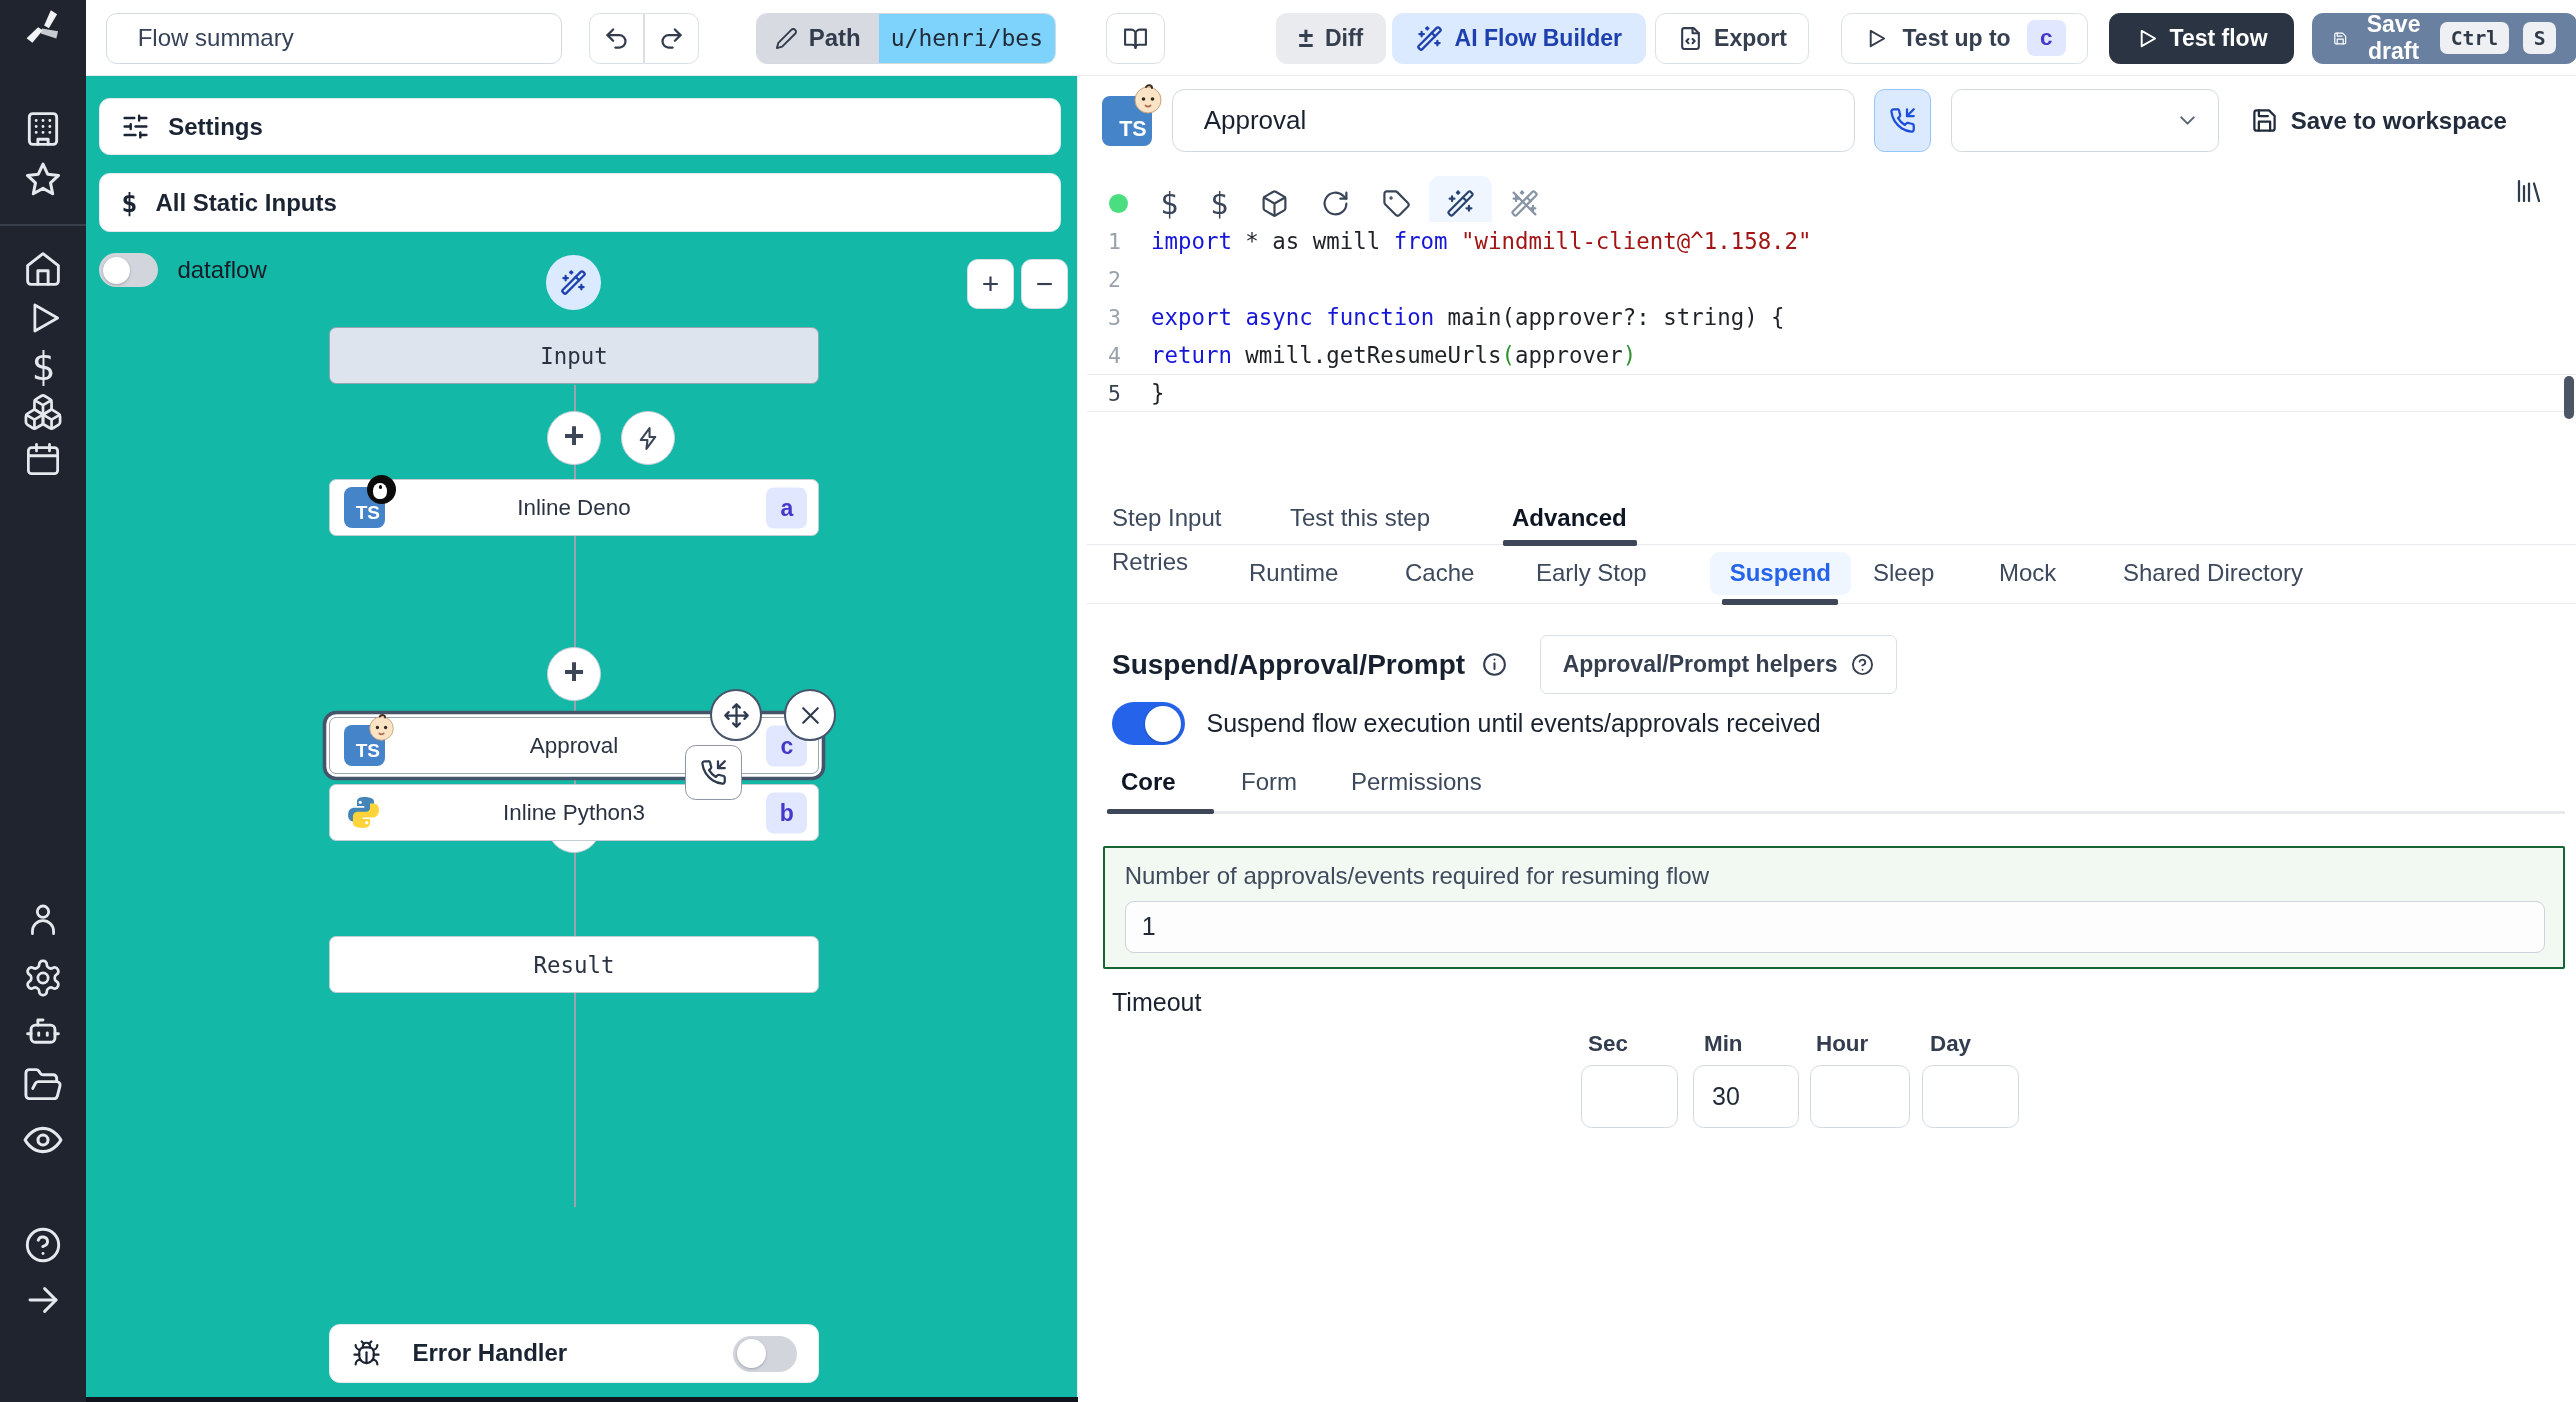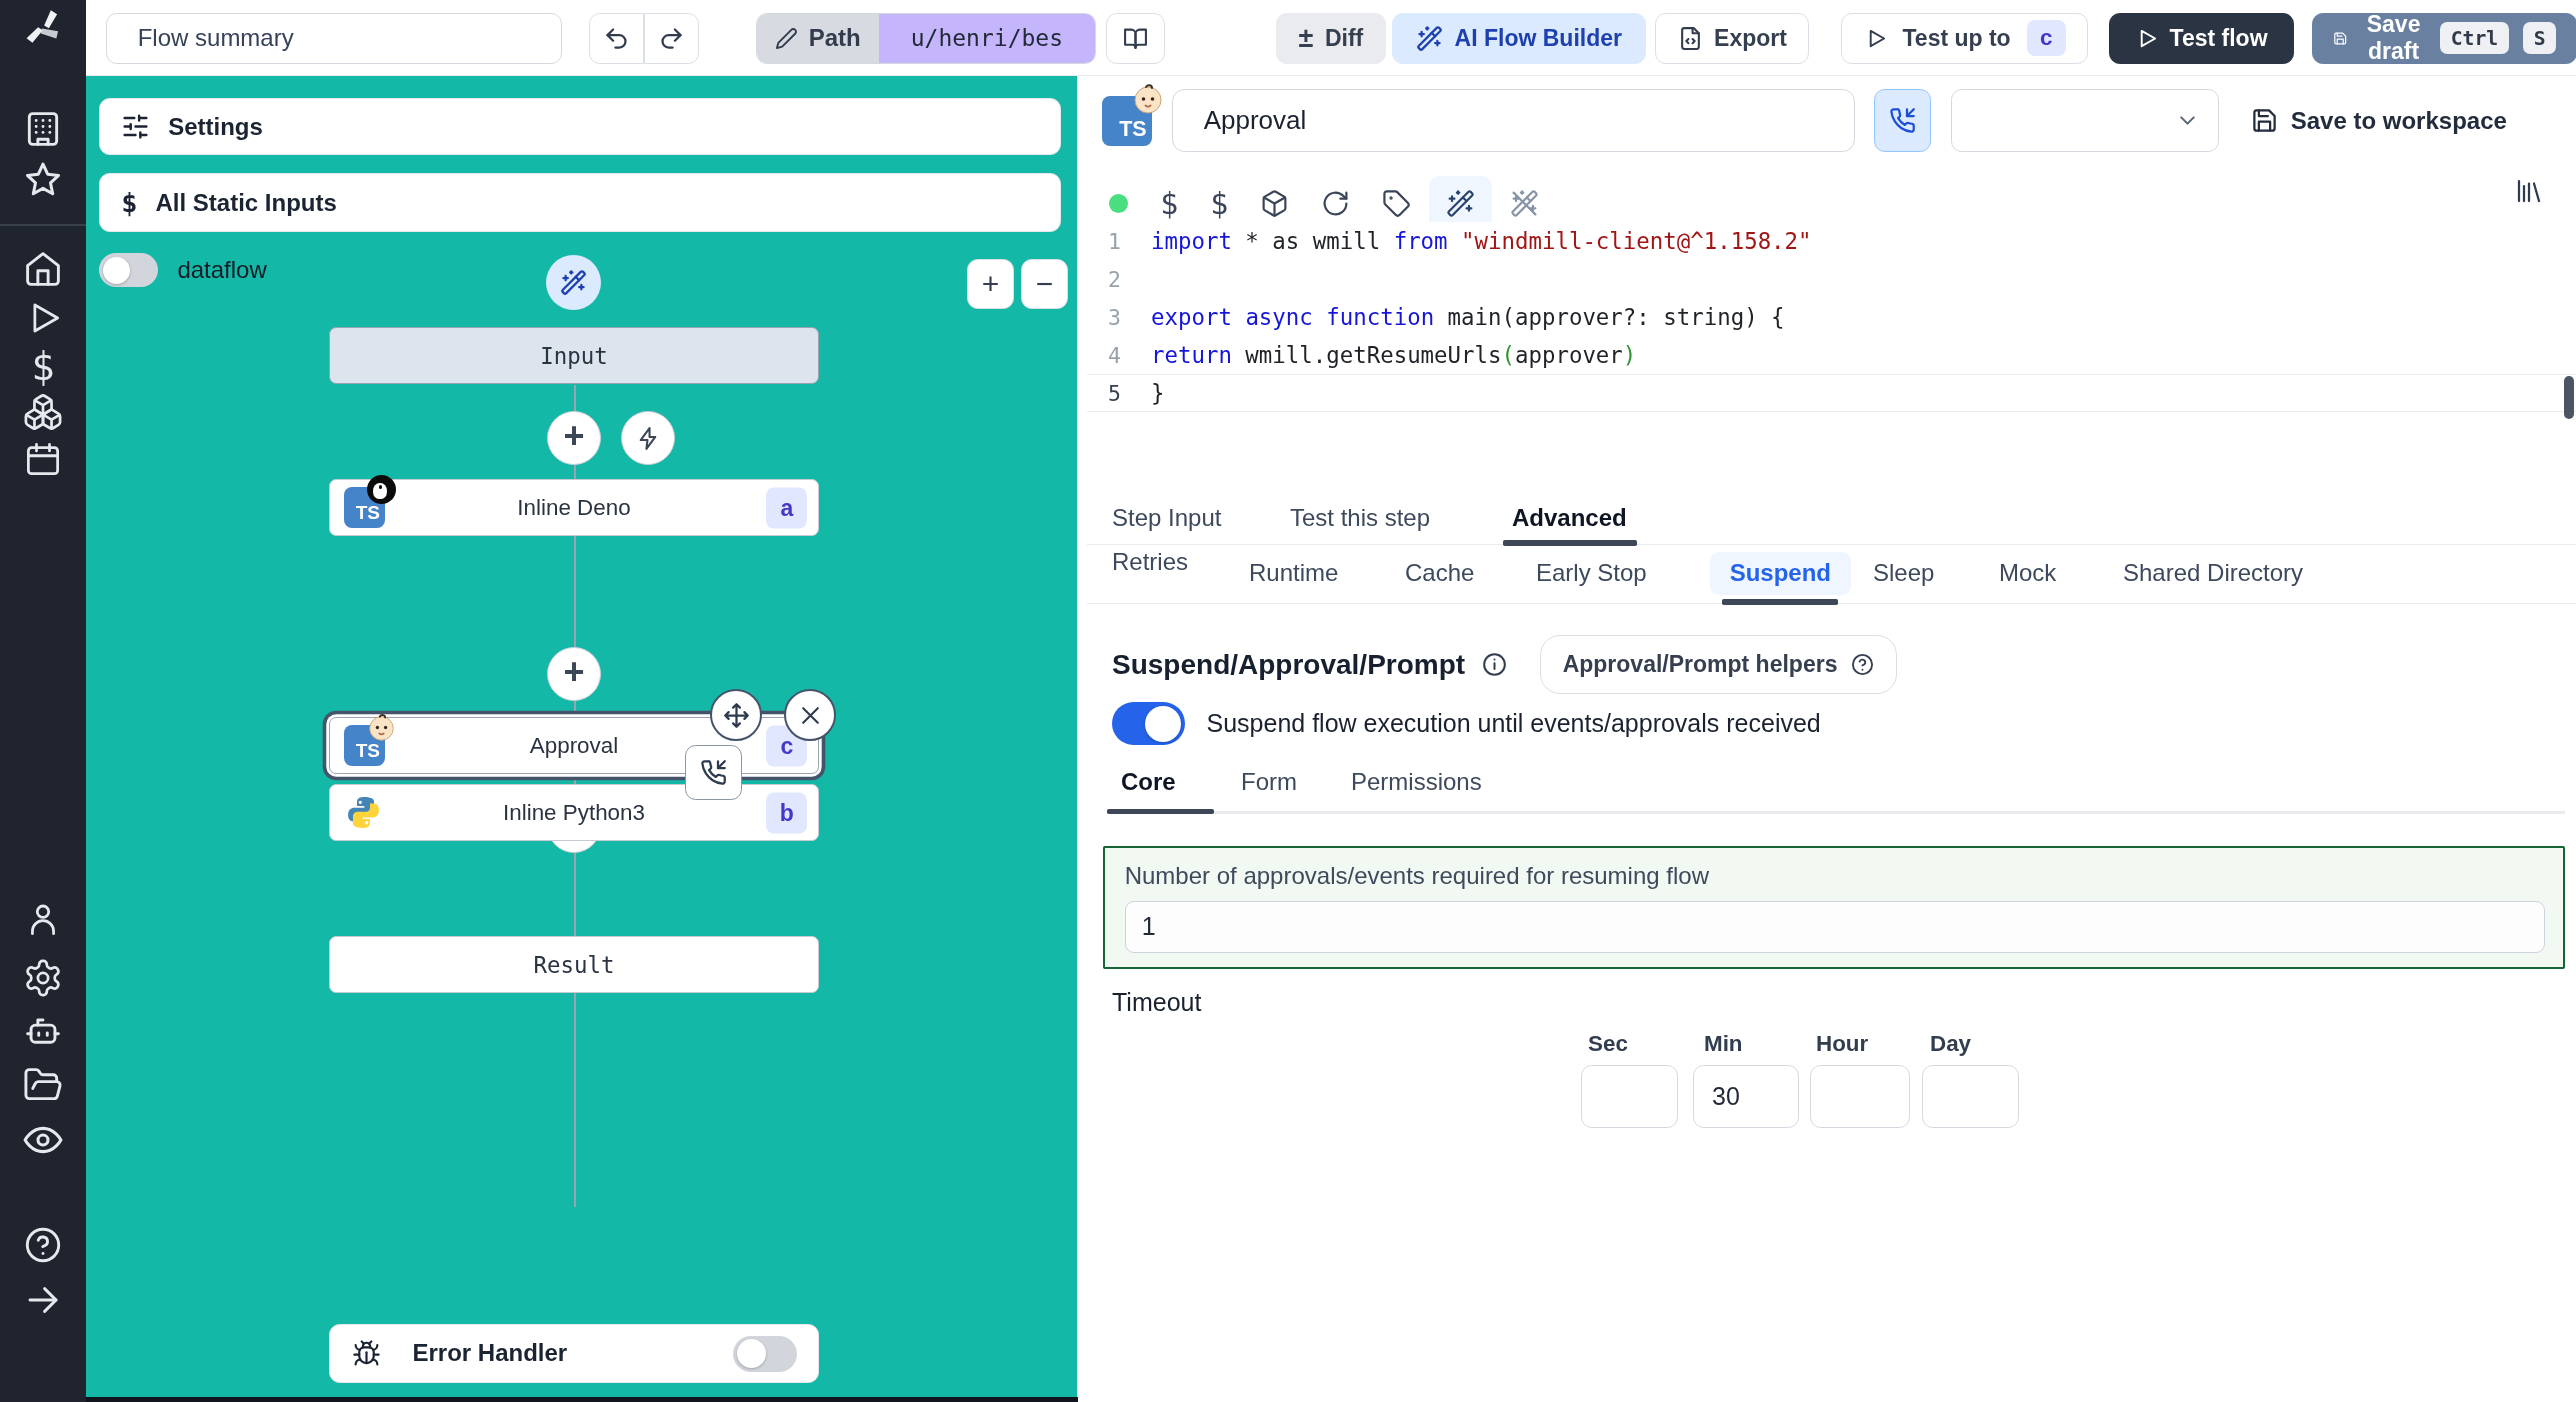--- a/index.html
+++ b/index.html
@@ -177,21 +177,21 @@
     </button>
   </div>
   <div class="tb" style="left:670px">
     <div style="display:flex;height:51px;border:1.8px solid #d4d9e0;border-radius:10.7px;overflow:hidden">
       <div style="background:#d7dbe1;display:flex;align-items:center;gap:10.7px;padding:0 18px;font-weight:600;color:#333c4d">
         <svg width="23" height="23" viewBox="0 0 24 24" fill="none" stroke="#333c4d" stroke-width="2" stroke-linecap="round" stroke-linejoin="round">
             <path d="M17 3a2.83 2.83 0 1 1 4 4L7.5 20.5 2 22l1.5-5.5Z"></path>
           </svg>
         <span>Path</span>
       </div>
-      <div style="background:#c4b5fd;display:flex;align-items:center;padding:0 32px;font-family:'DejaVu Sans Mono',monospace;font-size:23px;color:#222a38">u/henri/bes</div>
+      <div style="background:#7dd3fc;display:flex;align-items:center;padding:0 12px;font-family:'DejaVu Sans Mono',monospace;font-size:23px;color:#222a38">u/henri/bes</div>
     </div>
   </div>
   <div class="tb" style="left:1020px">
     <button class="btn" style="width:59px">
       <svg width="25" height="25" viewBox="0 0 24 24" fill="none" stroke="#333c4d" stroke-width="2" stroke-linecap="round" stroke-linejoin="round">
           <path d="M2 3.5h6a4 4 0 0 1 4 4V21a3 3 0 0 0-3-3H2z"></path>
           <path d="M22 3.5h-6a4 4 0 0 0-4 4V21a3 3 0 0 1 3-3h7z"></path>
         </svg>
     </button>
   </div>
@@ -523,21 +523,21 @@
     <div class="underline" style="left:635px;bottom:-1.8px;width:116px"></div>
   </div>
 
   <div class="abs" style="left:25px;top:559px;display:flex;align-items:center;gap:16px">
     <span style="font-size:28px;font-weight:700;color:#17202e">Suspend/Approval/Prompt</span>
     <svg width="27" height="27" viewBox="0 0 24 24" fill="none" stroke="#323d4f" stroke-width="1.8" stroke-linecap="round">
         <circle cx="12" cy="12" r="9.2"></circle>
         <path d="M12 11v5"></path>
         <path d="M12 7.5h.01"></path>
       </svg>
-    <button class="btn" style="margin-left:16px;padding:0 21.5px;height:59px;border-radius:20px;gap:12.5px">
+    <button class="btn" style="margin-left:16px;padding:0 21.5px;height:59px;border-radius:7px;gap:12.5px">
       <span>Approval/Prompt helpers</span>
       <svg width="25" height="25" viewBox="0 0 24 24" fill="none" stroke="#353f4f" stroke-width="1.8" stroke-linecap="round" stroke-linejoin="round">
           <circle cx="12" cy="12" r="9.2"></circle>
           <path d="M9.2 9.2a2.8 2.8 0 0 1 5.45.93c0 1.87-2.8 2.8-2.8 2.8"></path>
           <path d="M12 17h.01"></path>
         </svg>
     </button>
   </div>
 
   <div class="abs" style="left:25px;top:626px;display:flex;align-items:center;gap:21.5px">

